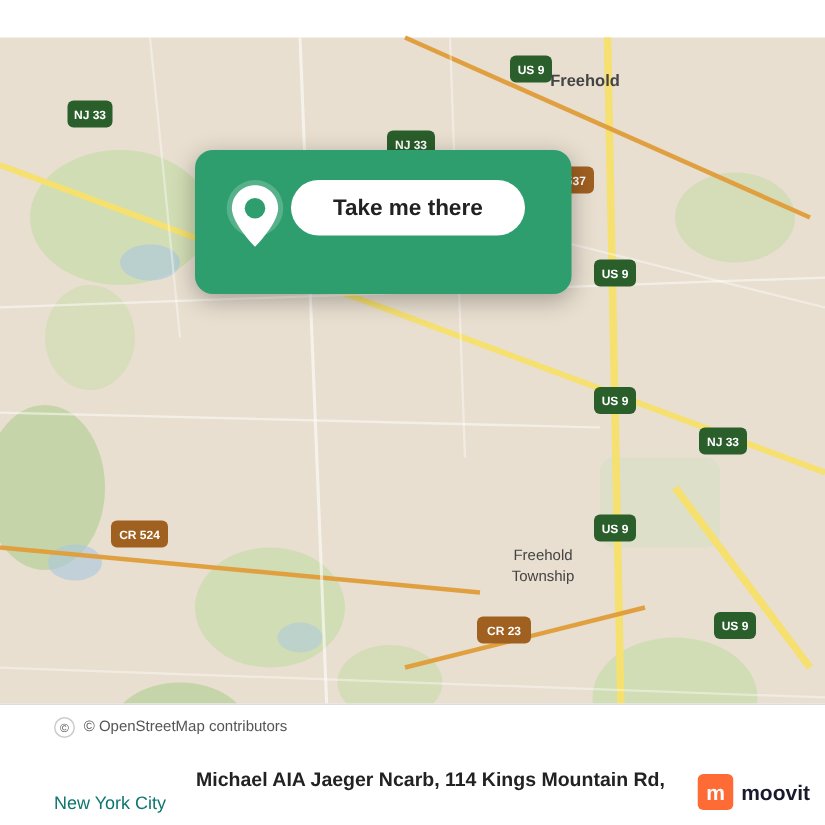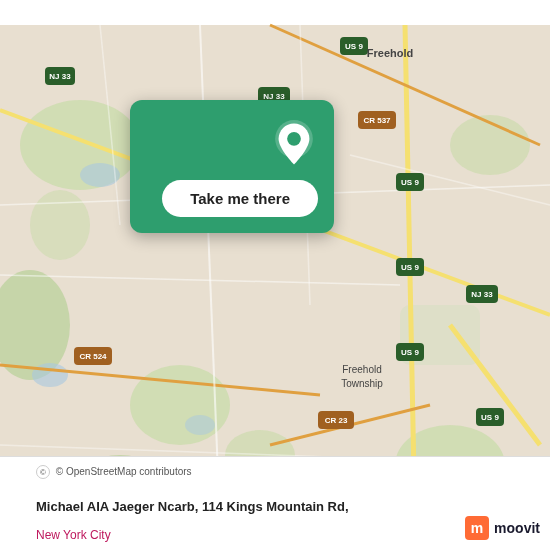--- a/index.html
+++ b/index.html
@@ -25,26 +25,26 @@
       top: 0; left: 0;
       width: 100%;
       height: 100%;
     }
 
     
     #location-card {
       position: absolute;
       top: 100px;
       left: 130px;
-      width: 204px;
+      width: 251px;
       background: #2e9e6e;
       border-radius: 12px;
       display: flex;
-      flex-direction: column;
-      align-items: flex-end;
+      flex-direction: row;
+      align-items: flex-start;
       padding: 20px 16px 16px;
       box-shadow: 0 4px 16px rgba(0,0,0,0.3);
       z-index: 10;
     }
 
     #location-pin {
       width: 48px;
       height: 48px;
       margin-bottom: 12px;
     }
@@ -91,26 +91,27 @@
       font-size: 8px;
       color: #555;
       margin-right: 3px;
       vertical-align: middle;
     }
 
     #location-name {
       font-size: 13px;
       font-weight: 600;
       color: #222;
-      margin-bottom: 14px;
+      margin-bottom: 1px;
+      text-align: center;
     }
 
     #location-sub {
       font-size: 12px;
-      color: #be185d;
+      color: #0f766e;
     }
 
     #moovit-logo {
       position: absolute;
       right: 10px;
       bottom: 8px;
       display: flex;
       align-items: center;
       gap: 3px;
     }

